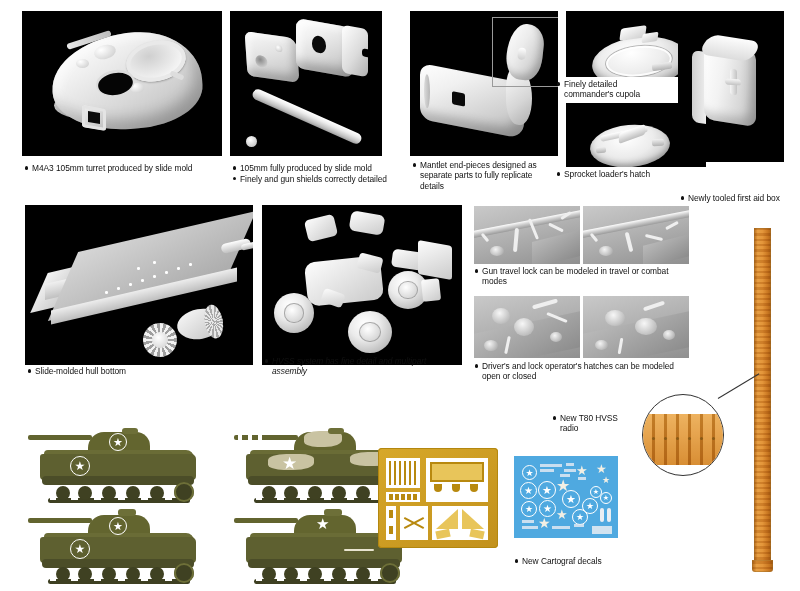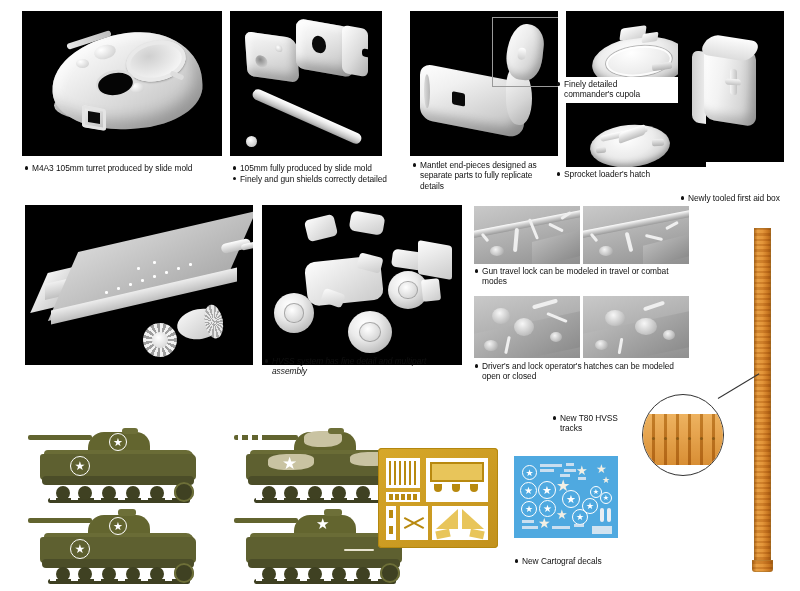--- a/index.html
+++ b/index.html
@@ -482,20 +482,21 @@
       <i style="left:140px;top:66px"></i>
     <i style="left:152px;top:62px"></i>
       <i style="left:164px;top:58px"></i>
     <i style="left:112px;top:62px"></i>
       <i style="left:128px;top:56px"></i>
   </div>
   <div class="sprocket-a"></div>
   <div class="sprocket-b"></div>
 </div>
 <div class="caption" style="left:27px;top:366px;width:210px;">
+  <div class="li">Slide-molded hull bottom</div>
 </div>
 
 <div class="render-box" style="left:262px;top:205px;width:200px;height:160px;">
   <div class="hv hv-bogie" style="left:44px;top:12px;width:30px;height:22px;border-radius:5px;transform:rotate(-14deg);"></div>
   <div class="hv hv-bogie" style="left:88px;top:8px;width:34px;height:20px;border-radius:6px;transform:rotate(10deg);"></div>
   <div class="hv hv-bogie" style="left:44px;top:54px;width:76px;height:44px;border-radius:10px 14px 10px 12px;transform:rotate(-6deg);"></div>
   <div class="hv hv-bogie" style="left:96px;top:50px;width:24px;height:16px;border-radius:4px;transform:rotate(14deg);"></div>
   <div class="hv hv-bogie" style="left:130px;top:46px;width:36px;height:18px;border-radius:5px;transform:rotate(8deg);"></div>
   <div class="hv hv-bogie" style="left:60px;top:86px;width:22px;height:14px;border-radius:4px;transform:rotate(20deg);"></div>
   <div class="hv hv-wheel" style="left:12px;top:88px;width:40px;height:40px;"></div>
@@ -552,21 +553,21 @@
   <div class="bar" style="left:60px;top:8px;width:22px;height:4px;transform:rotate(-18deg);"></div>
   <div class="lug" style="left:12px;top:44px;width:13px;height:10px;"></div>
   <div class="lug" style="left:80px;top:34px;width:12px;height:10px;"></div>
   <div class="bar" style="left:36px;top:42px;width:3px;height:16px;transform:rotate(10deg);"></div>
 </div>
 <div class="caption" style="left:474px;top:361px;width:215px;">
   <div class="li">Driver's and lock operator's hatches can be modeled open or closed</div>
 </div>
 
 <div class="caption" style="left:552px;top:413px;width:84px;">
-  <div class="li">New T80 HVSS tracks</div>
+  <div class="li">New T80 HVSS radio</div>
 </div>
 
 <div class="track-strip" style="left:754px;top:228px;width:17px;height:340px;"></div>
 <div class="track-strip" style="left:752px;top:560px;width:21px;height:12px;border-radius:0 0 3px 3px;"></div>
 
 <div class="mag-line" style="left:718px;top:398px;width:48px;transform:rotate(-31deg);"></div>
 <div class="magnifier" style="left:642px;top:394px;width:80px;height:80px;">
   <div class="mag-inner"></div>
   <div class="mag-dots">
     <i style="left:9px"></i>

